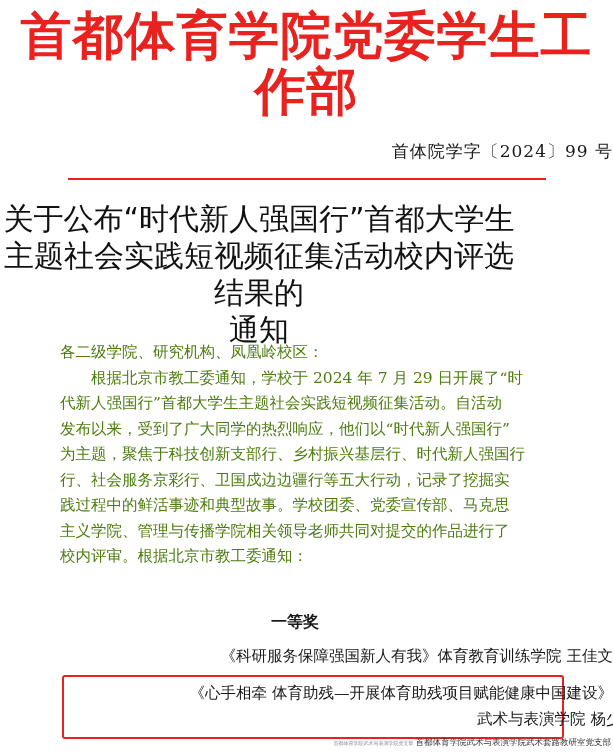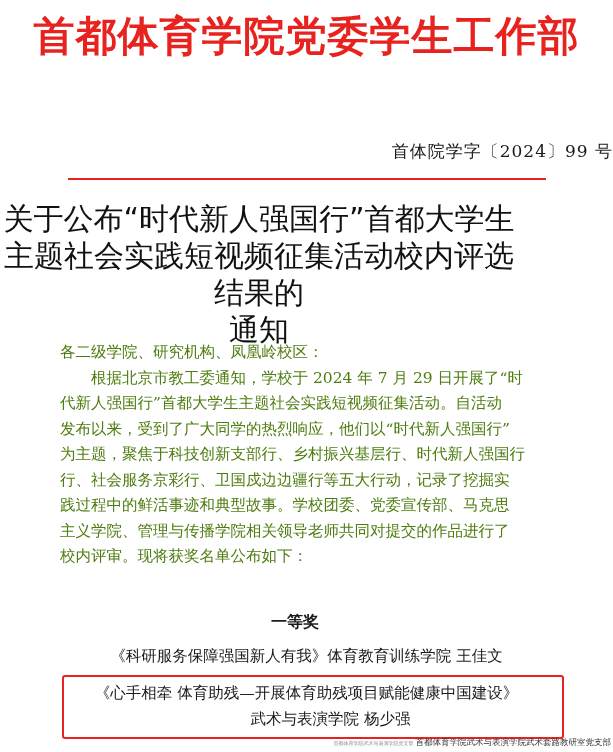--- a/index.html
+++ b/index.html
@@ -4,21 +4,21 @@
   <style>
     html, body { margin: 0; padding: 0; background: #ffffff; }
     body {
       width: 613px; height: 752px; overflow: hidden; position: relative;
       font-family: "DejaVu Serif", "Liberation Serif", serif;
       color: #1a1a1a;
     }
     .masthead {
       position: absolute; left: 0; top: 8px; width: 613px; text-align: center;
       color: #e8231f; font-family: "DejaVu Sans", "Liberation Sans", sans-serif;
-      font-size: 41px; font-weight: bold; letter-spacing: 1px; line-height: 56px;
+      font-size: 51px; font-weight: bold; letter-spacing: 1px; line-height: 56px;
     }
     .docno {
       position: absolute; left: 0; top: 140px; width: 613px; text-align: right;
       font-size: 17px; letter-spacing: 1px;
     }
     .redline {
       position: absolute; left: 68px; top: 178px; width: 478px; height: 2px;
       background: #e8231f;
     }
     .title {
@@ -30,21 +30,21 @@
       position: absolute; left: 60px; top: 340px; width: 500px;
       font-size: 15.5px; line-height: 25.5px; color: #4d7c0f;
     }
     .body p { margin: 0; }
     .indent { text-indent: 2em; }
     .prize-heading {
       position: absolute; left: 0; top: 612px; width: 590px; text-align: center;
       font-size: 16px; font-weight: bold;
     }
     .award-line {
-      position: absolute; left: 0; width: 613px; text-align: center;
+      position: absolute; left: 0; width: 613px; text-align: right;
       font-size: 15.5px;
     }
     .highlight-box {
       position: absolute; left: 62px; top: 675px; width: 498px; height: 60px;
       border: 2px solid #e8231f; border-radius: 3px;
     }
     .footer {
       position: absolute; right: 2px; top: 737px; font-size: 8.5px; color: #333;
       font-family: "DejaVu Sans", "Liberation Sans", sans-serif; white-space: nowrap;
     }
@@ -67,21 +67,21 @@
 
 <div class="body">
   <p>各二级学院、研究机构、凤凰岭校区：</p>
   <p class="indent">根据北京市教工委通知，学校于 2024 年 7 月 29 日开展了“时</p>
   <p>代新人强国行”首都大学生主题社会实践短视频征集活动。自活动</p>
   <p>发布以来，受到了广大同学的热烈响应，他们以“时代新人强国行”</p>
   <p>为主题，聚焦于科技创新支部行、乡村振兴基层行、时代新人强国行</p>
   <p>行、社会服务京彩行、卫国戍边边疆行等五大行动，记录了挖掘实</p>
   <p>践过程中的鲜活事迹和典型故事。学校团委、党委宣传部、马克思</p>
   <p>主义学院、管理与传播学院相关领导老师共同对提交的作品进行了</p>
-  <p>校内评审。现将获奖名单公布如下：</p>
+  <p>校内评审。根据北京市教工委通知：</p>
 </div>
 
 <div class="prize-heading">一等奖</div>
 
 <div class="award-line" style="top:646px;">
   <span>《科研服务保障强国新人有我》</span><span>体育教育训练学院</span>&nbsp;<span>王佳文</span>
 </div>
 
 <div class="highlight-box"></div>
 

